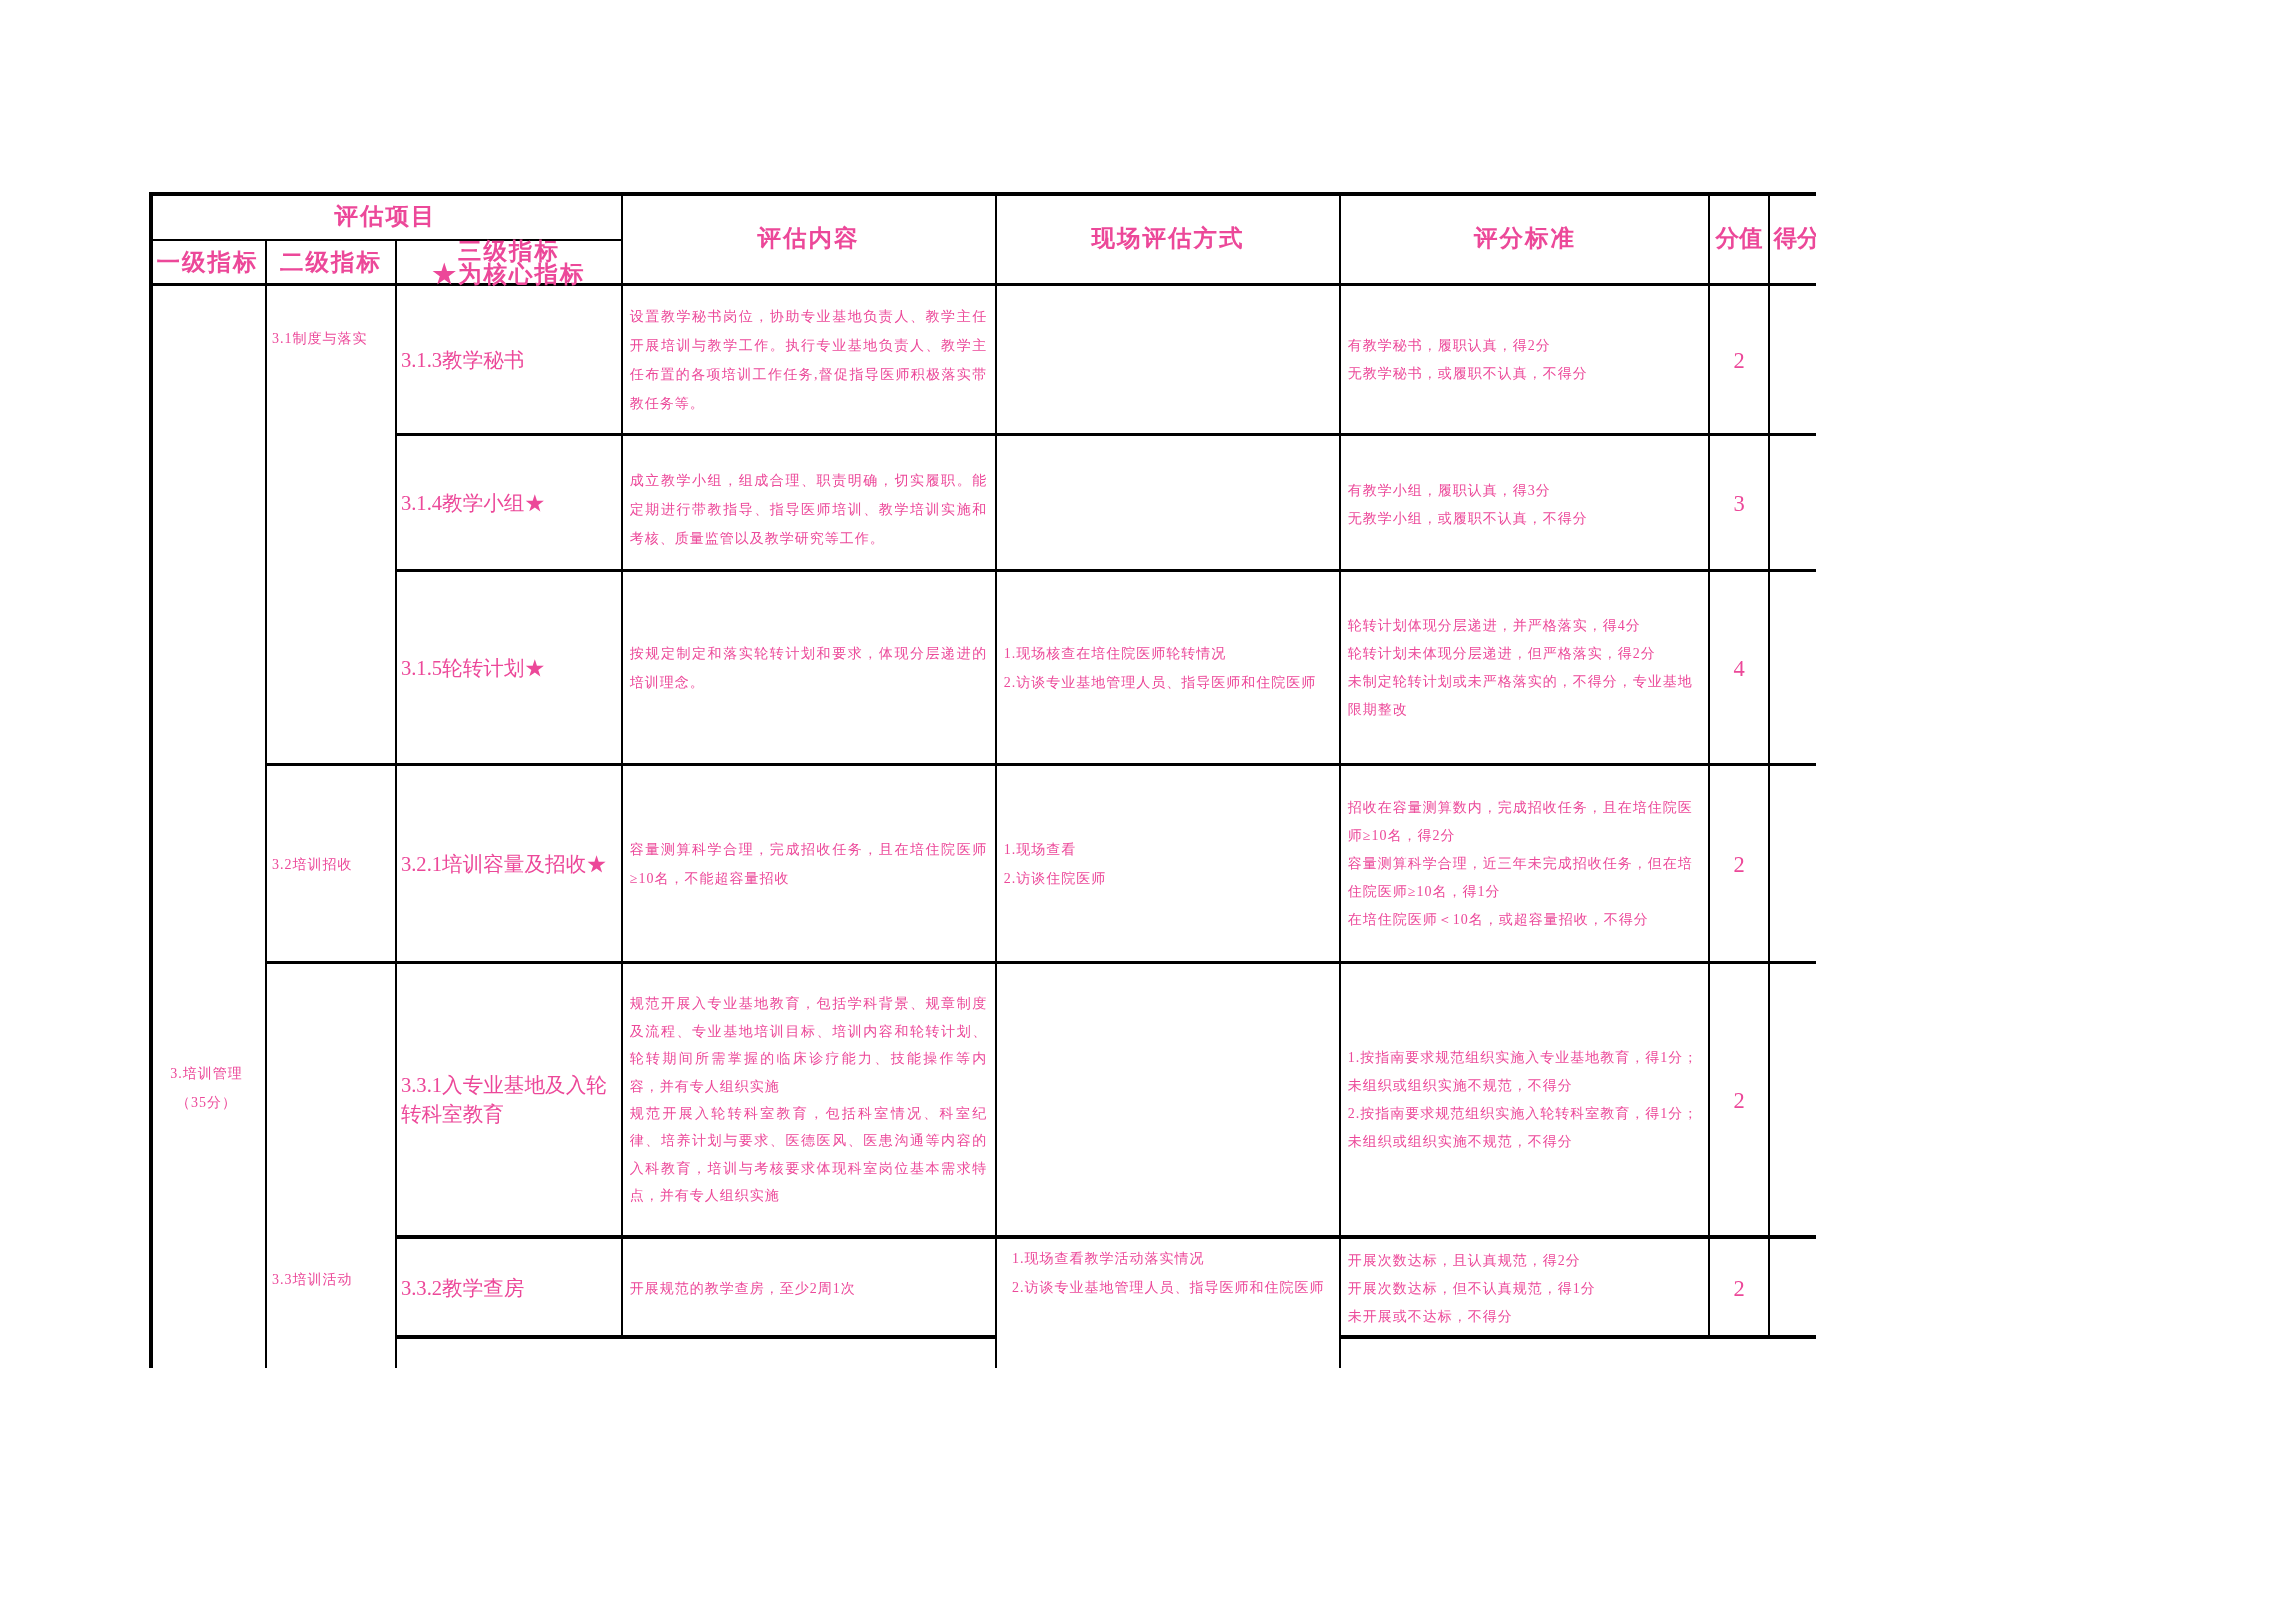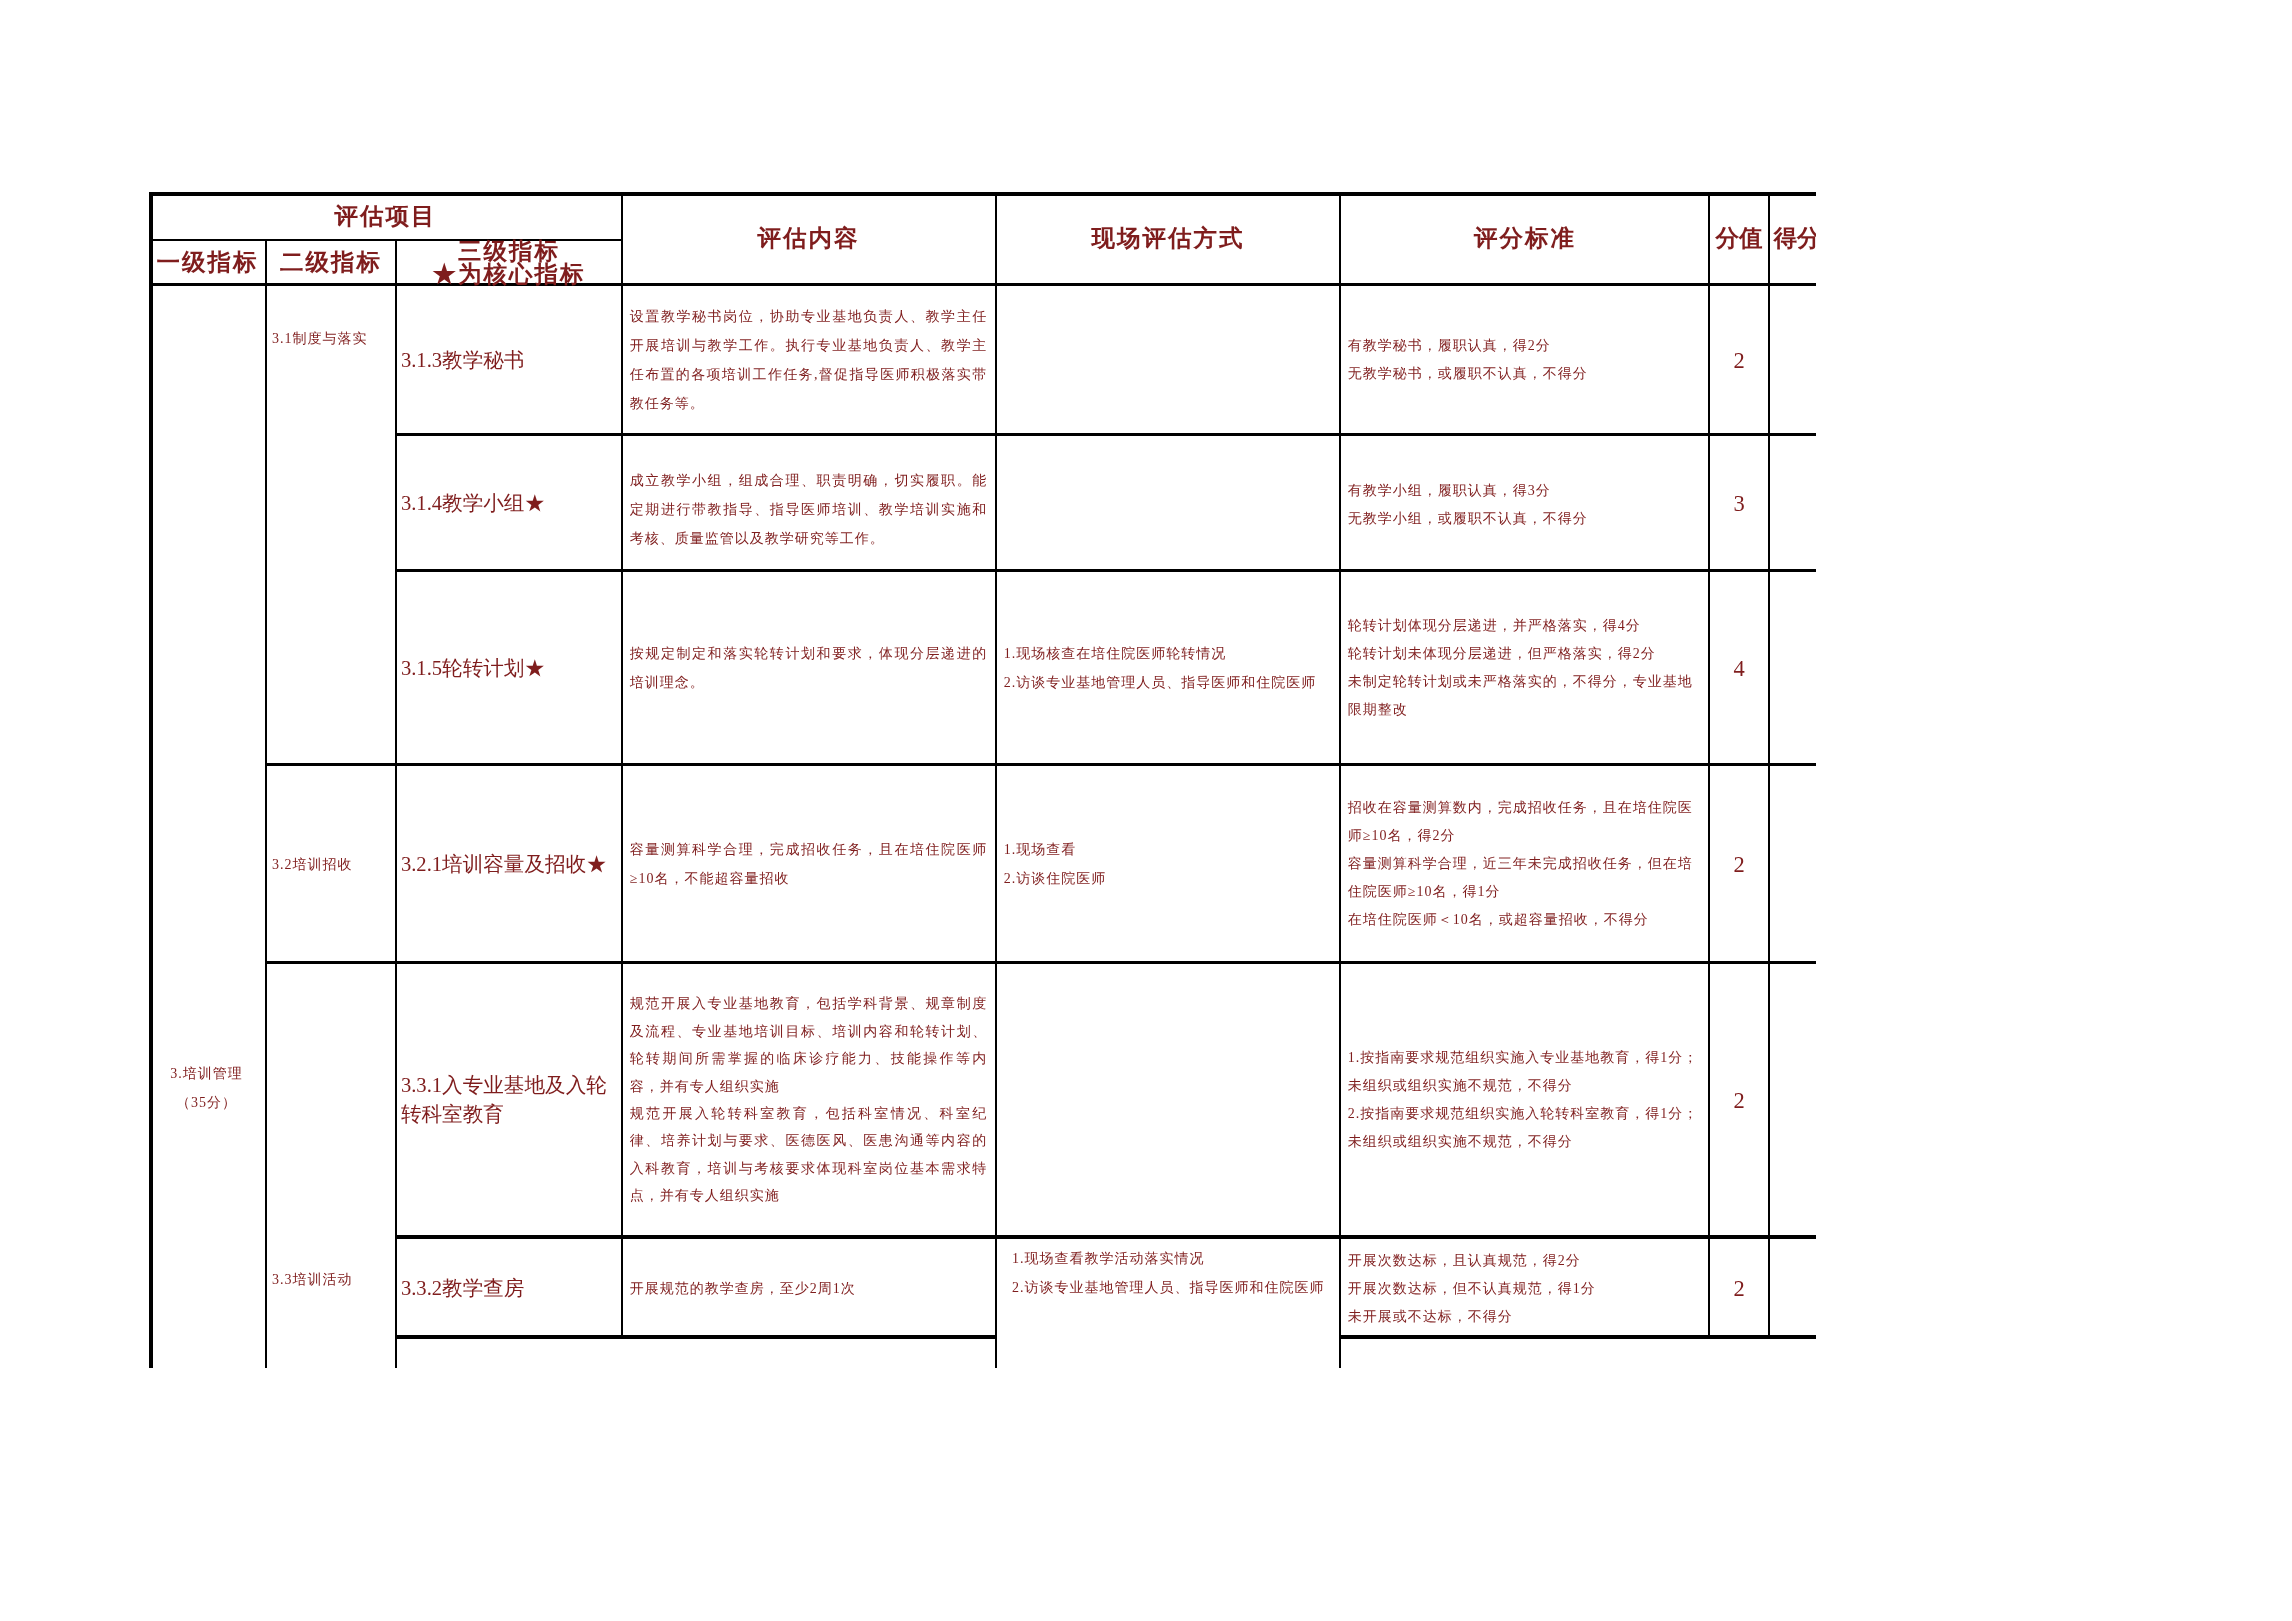--- a/index.html
+++ b/index.html
@@ -1,21 +1,21 @@
 <!DOCTYPE html>
 <html><head>
 <meta charset="utf-8">
 <style>
   html,body{margin:0;padding:0;background:#ffffff;}
   #page{
     position:relative;
     width:1816px;height:1621px;
     background:#ffffff;
     font-family:"Liberation Serif","DejaVu Serif",serif;
-    color:#7f1d1d;
+    color:#ec4899;
     overflow:hidden;
   }
   #tbl{position:absolute;left:149px;top:192px;width:1782px;height:1206px;}
   .vl,.hl{position:absolute;background:#000;}
   .cell{
     position:absolute;box-sizing:border-box;
     display:flex;align-items:center;
     font-size:14px;line-height:29px;letter-spacing:1px;
     overflow:visible;
   }

